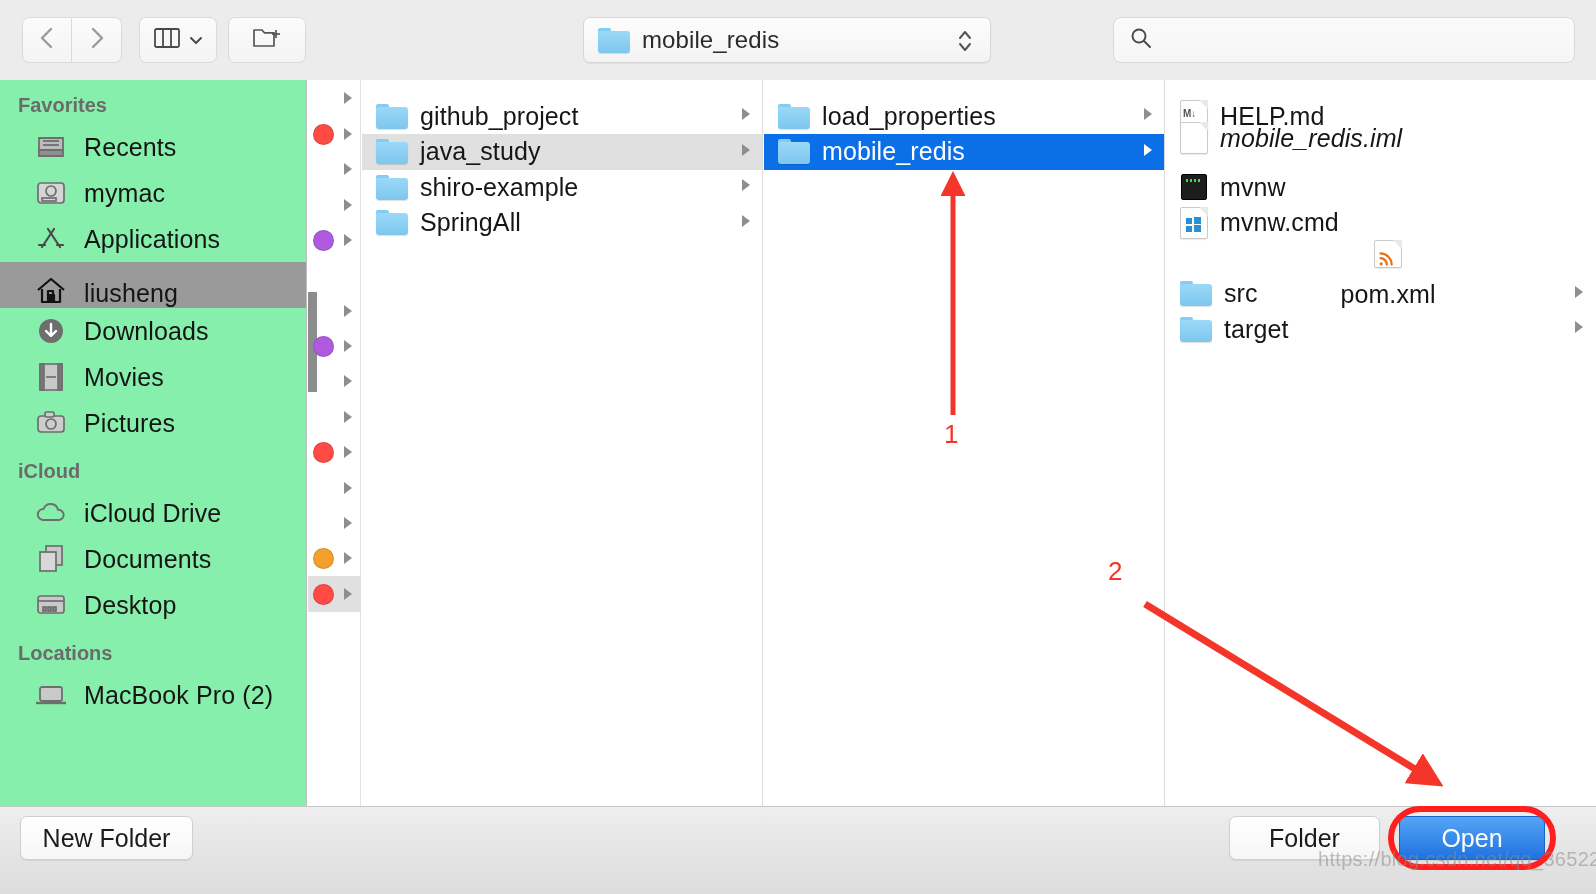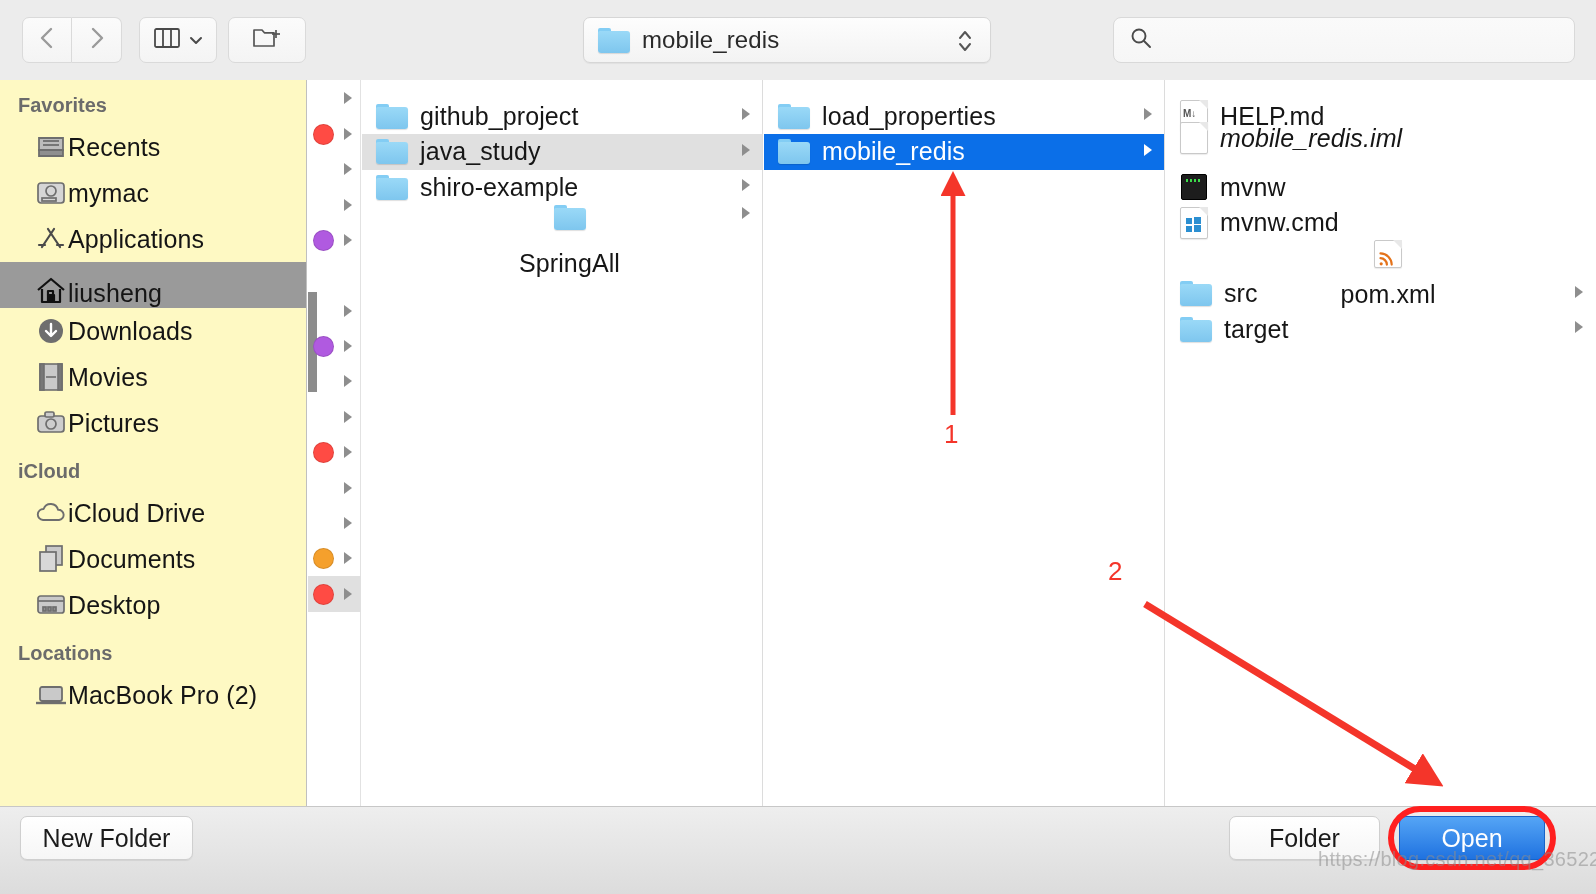--- a/index.html
+++ b/index.html
@@ -70,31 +70,31 @@
   .body {
     position: absolute; left: 0; top: 80px;
     width: 1596px; height: 726px;
     background: #fff;
   }
 
   
   .sidebar {
     position: absolute; left: 0; top: 0;
     width: 307px; height: 726px;
-    background: #fef9c3;
+    background: #86efac;
     border-right: 1px solid #c0c0c0;
     overflow: hidden;
   }
   .sb-header {
     font-size: 20px; color: #6b6b6b; font-weight: bold;
     padding-left: 18px; height: 44px; line-height: 50px;
   }
   .sb-item {
     height: 46px; display: flex; align-items: center;
-    padding-left: 34px; 
+    padding-left: 34px; gap: 16px;
   }
   .sb-item.selected { background: #9a9a9a; align-items: flex-end; }
   .sb-label { font-size: 25px; color: #151515; letter-spacing: .1px; }
   .sb-icon { width: 34px; height: 34px; display: flex; align-items: center; justify-content: center; color: #6e6e6e; }
 
   
   .columns { position: absolute; left: 308px; top: 0; width: 1288px; height: 726px; background: #fff; }
   .col { position: absolute; top: 0; height: 726px; background: #fff; }
   .col-divider { position: absolute; top: 0; width: 1px; height: 726px; background: #dcdcdc; }
 
@@ -524,21 +524,21 @@
           <div class="row" style="top: 89px;">
             <span class="ficon">
               <span class="tab"></span>
               <span class="bodyf"></span>
             </span>
             <span class="name">shiro-example</span>
             <span class="rowchev"><svg width="13" height="16" viewBox="0 0 13 16" fill="#8e8e8e">
                 <path d="M2 2 L10 8 L2 14 Z"></path>
               </svg></span>
           </div>
-          <div class="row" style="top: 124.5px; flex-direction: column;">
+          <div class="row" style="top: 124.5px;">
             <span class="ficon">
               <span class="tab"></span>
               <span class="bodyf"></span>
             </span>
             <span class="name">SpringAll</span>
             <span class="rowchev"><svg width="13" height="16" viewBox="0 0 13 16" fill="#8e8e8e">
                 <path d="M2 2 L10 8 L2 14 Z"></path>
               </svg></span>
           </div>
         </div>

